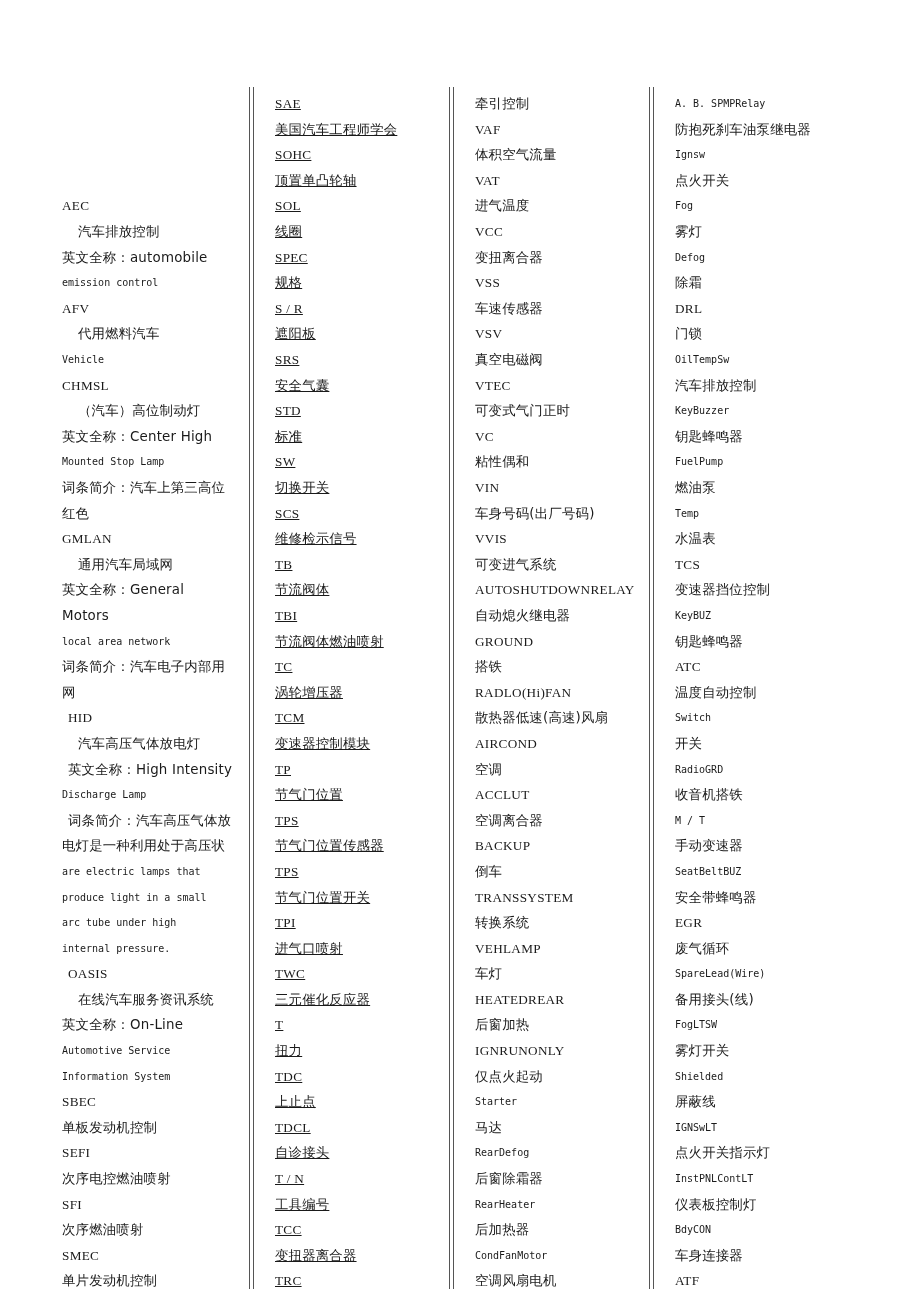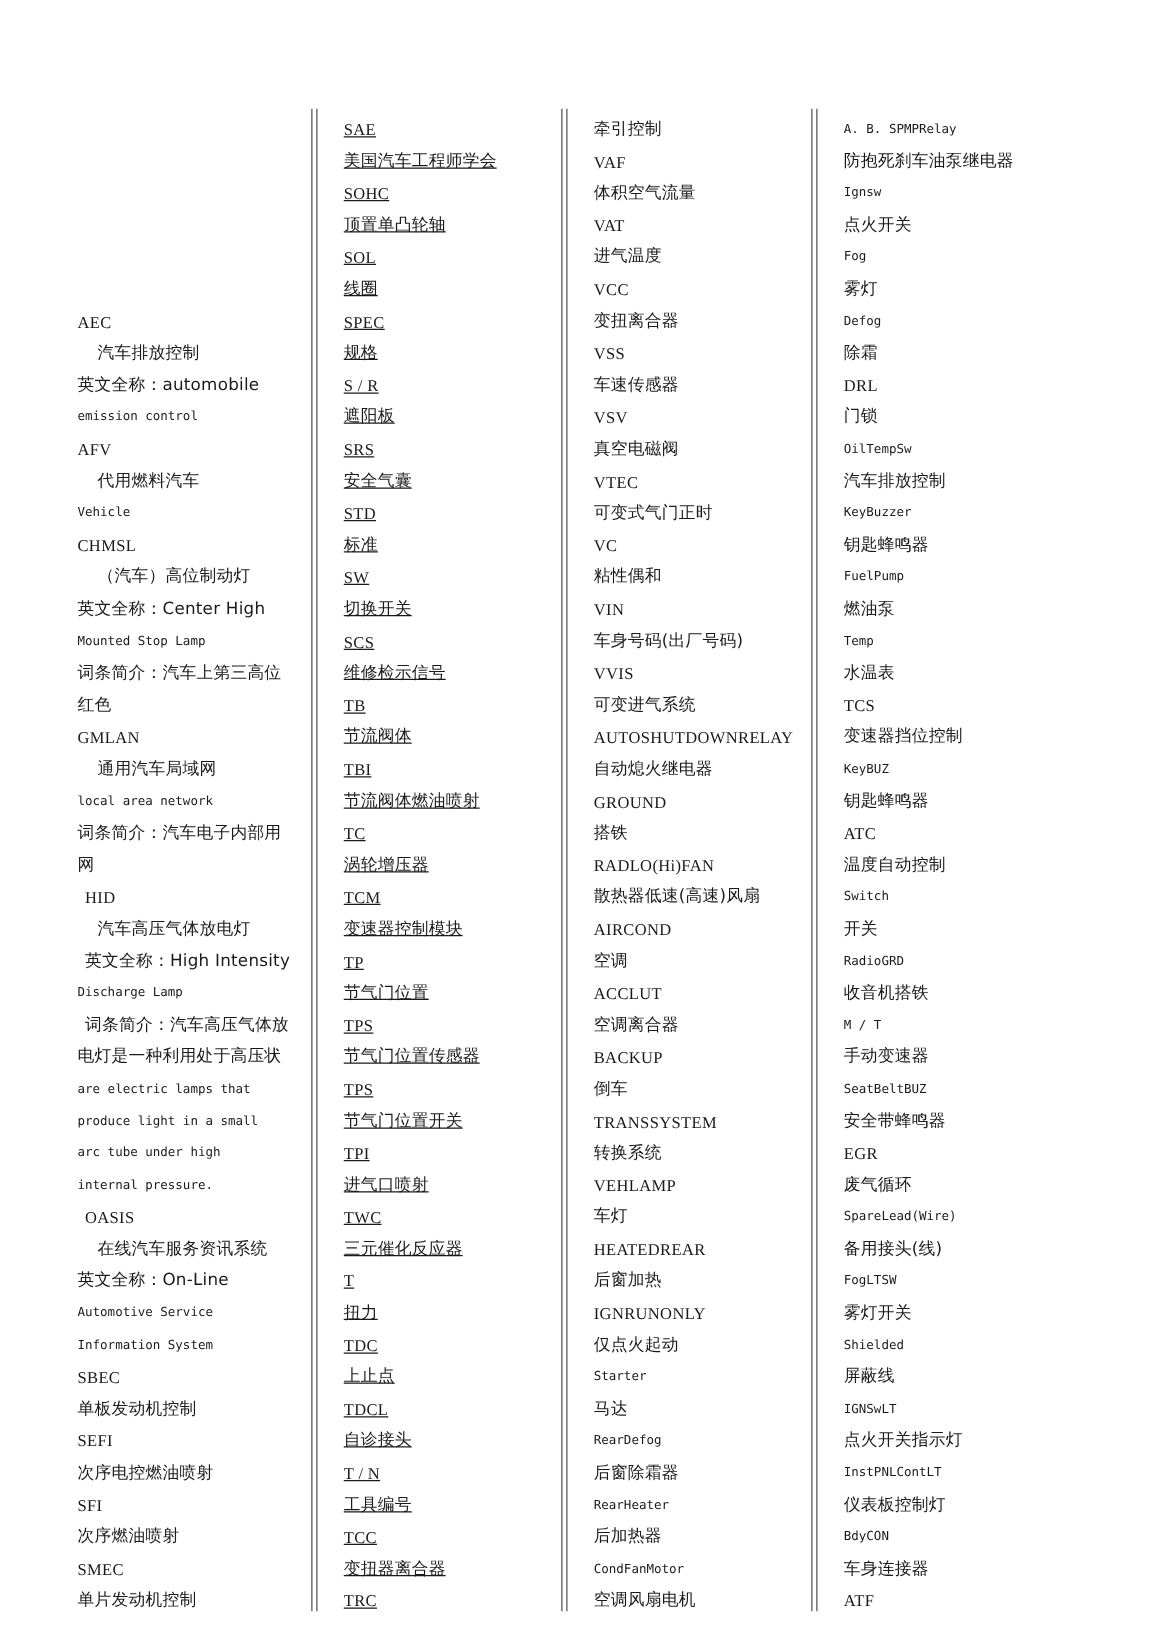--- a/index.html
+++ b/index.html
@@ -97,20 +97,21 @@
         <div class="line ind-2 cn">代用燃料汽车</div>
         <div class="line ind-1 mono">Vehicle</div>
         <div class="line ind-1 term">CHMSL</div>
         <div class="line ind-2 cn">（汽车）高位制动灯</div>
         <div class="line ind-1 cn">英文全称：Center High</div>
         <div class="line ind-1 mono">Mounted Stop Lamp</div>
         <div class="line ind-1 cn">词条简介：汽车上第三高位</div>
         <div class="line ind-1 cn">红色</div>
         <div class="line ind-1 term">GMLAN</div>
         <div class="line ind-2 cn">通用汽车局域网</div>
+        <div class="line ind-1 cn">英文全称：General Motors</div>
         <div class="line ind-1 mono">local area network</div>
         <div class="line ind-1 cn">词条简介：汽车电子内部用</div>
         <div class="line ind-1 cn">网</div>
         <div class="line ind-3 term">HID</div>
         <div class="line ind-2 cn">汽车高压气体放电灯</div>
         <div class="line ind-3 cn">英文全称：High Intensity</div>
         <div class="line ind-1 mono">Discharge Lamp</div>
         <div class="line ind-3 cn">词条简介：汽车高压气体放</div>
         <div class="line ind-1 cn">电灯是一种利用处于高压状</div>
         <div class="line ind-1 mono">are electric lamps that</div>

